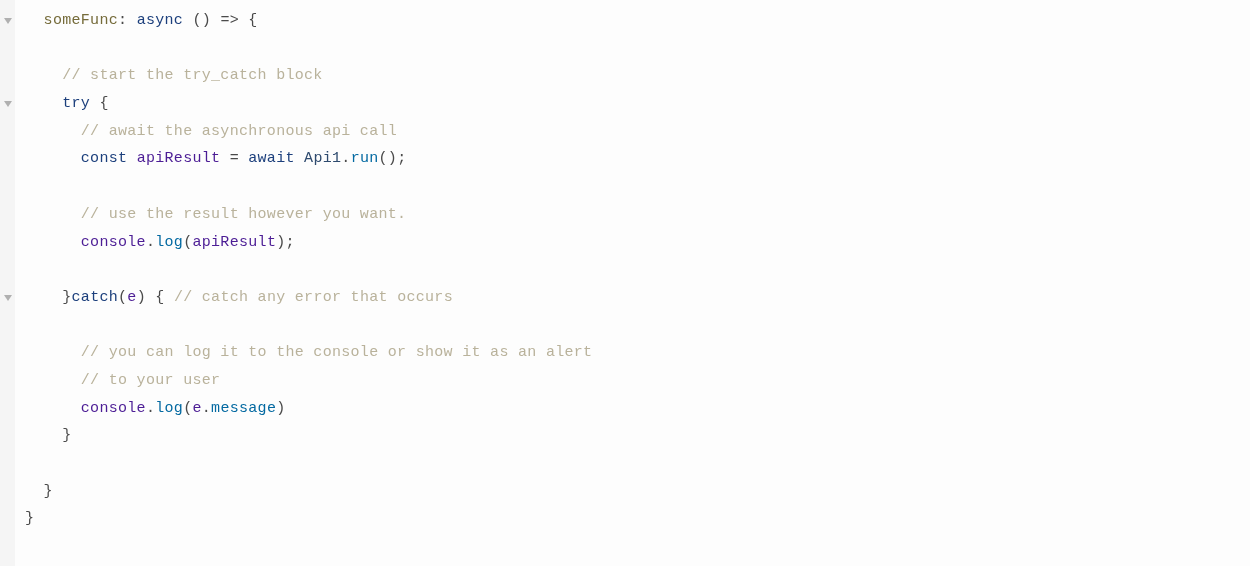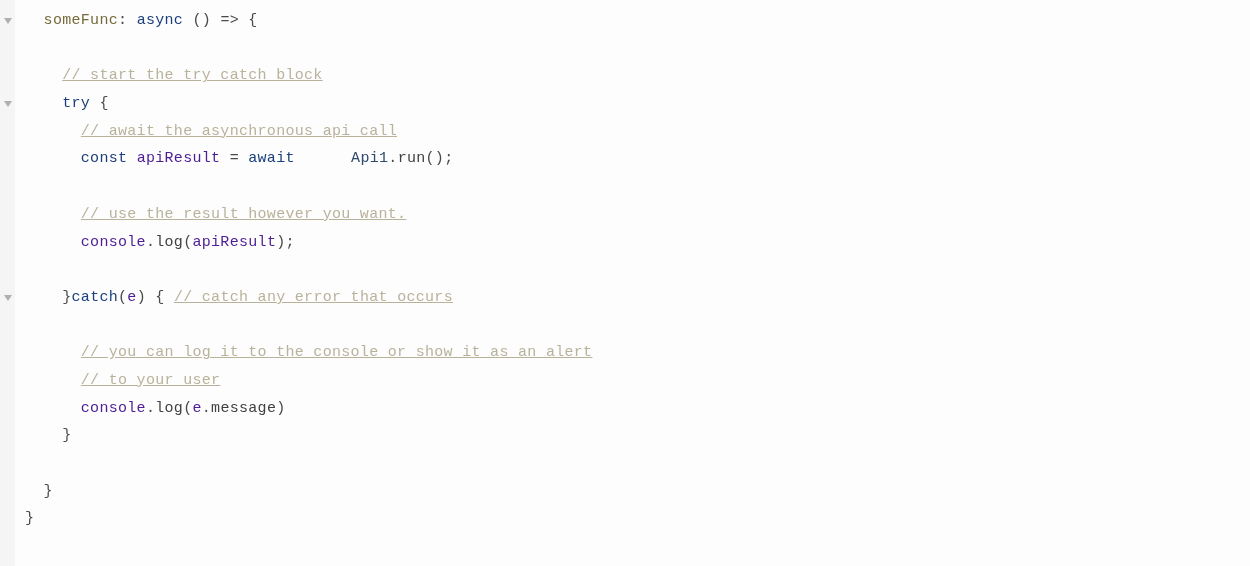--- a/index.html
+++ b/index.html
@@ -33,26 +33,26 @@
     border-left: 4px solid transparent;
     border-right: 4px solid transparent;
     border-top: 6px solid #b0b0b0;
   }
   .code {
     padding: 7px 0 0 10px;
     white-space: pre;
     color: #4a4a4a;
   }
   .line { height: 27.7px; }
-  .tok-comment { color: #b9b29b; text-decoration: underline; }
+  .tok-comment { color: #b9b29b; }
   .tok-keyword { color: #1c3f7c; text-align: right; }
   .tok-func { color: #756b3a; font-family: Liberation Mono, monospace; }
   .tok-ident { color: #4c1d95; }
-  .tok-class { color: #2e4a6e; margin-left: 47px; }
-  .tok-prop { color: #404040; }
+  .tok-class { color: #2e4a6e; }
+  .tok-prop { color: #0369a1; }
   .tok-punct { color: #4a4a4a; }
   .tok-op { color: #4a4a4a; }
 </style>
 </head>
 <body>
 
 <div class="editor">
   <div class="gutter" id="gutter">
       <div class="gutter-row">
         <div class="fold"></div>

